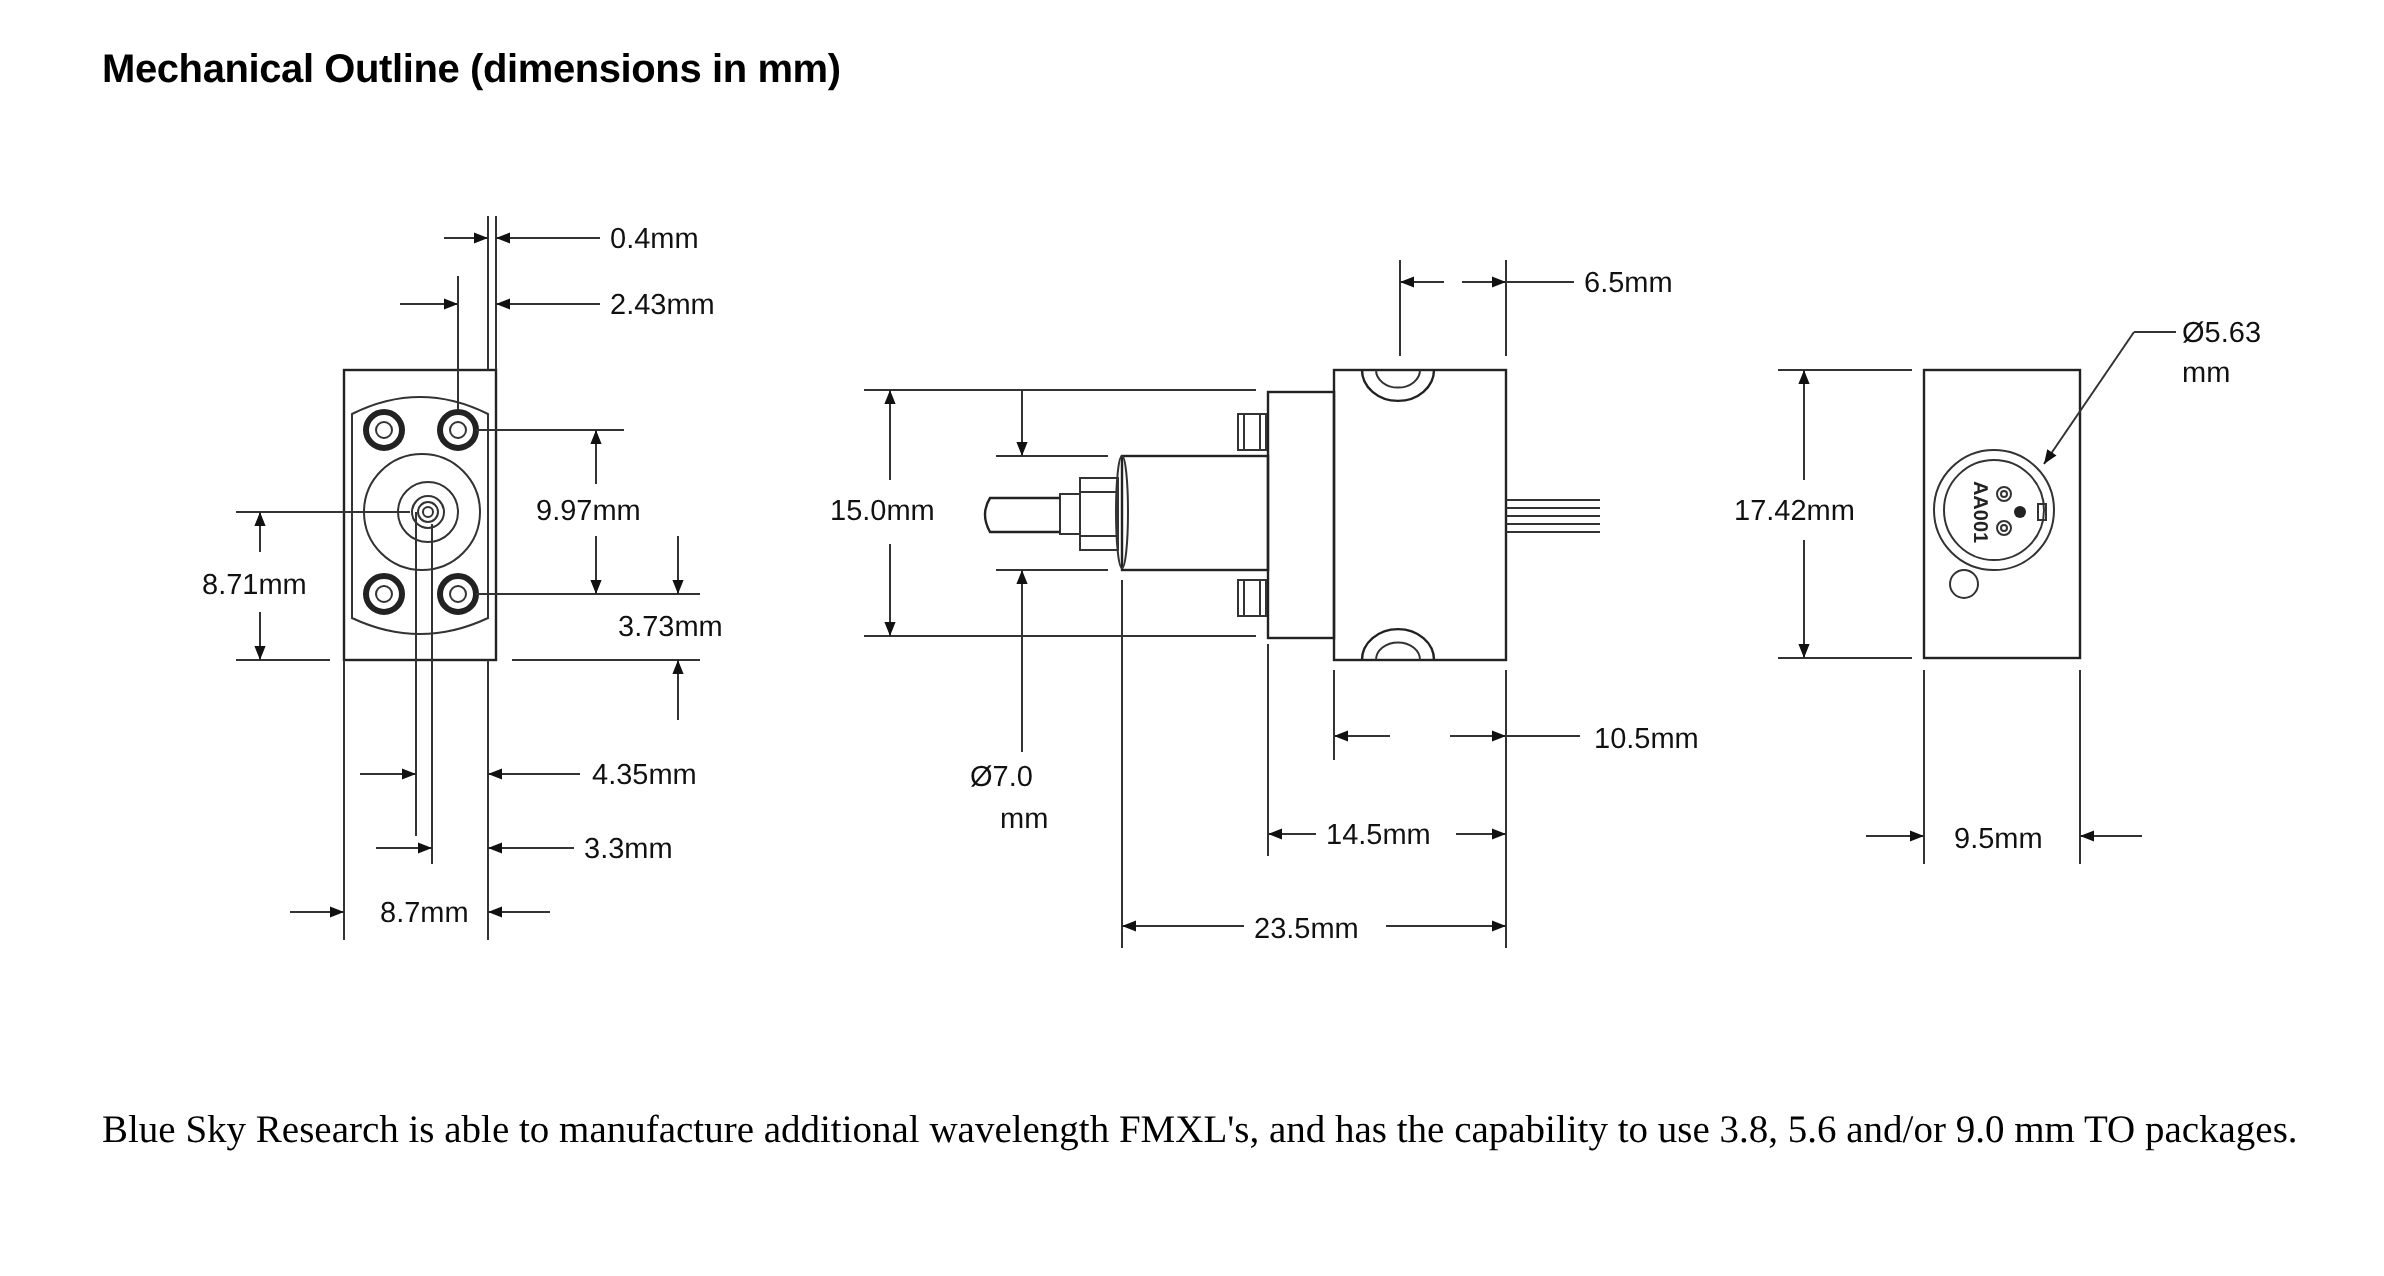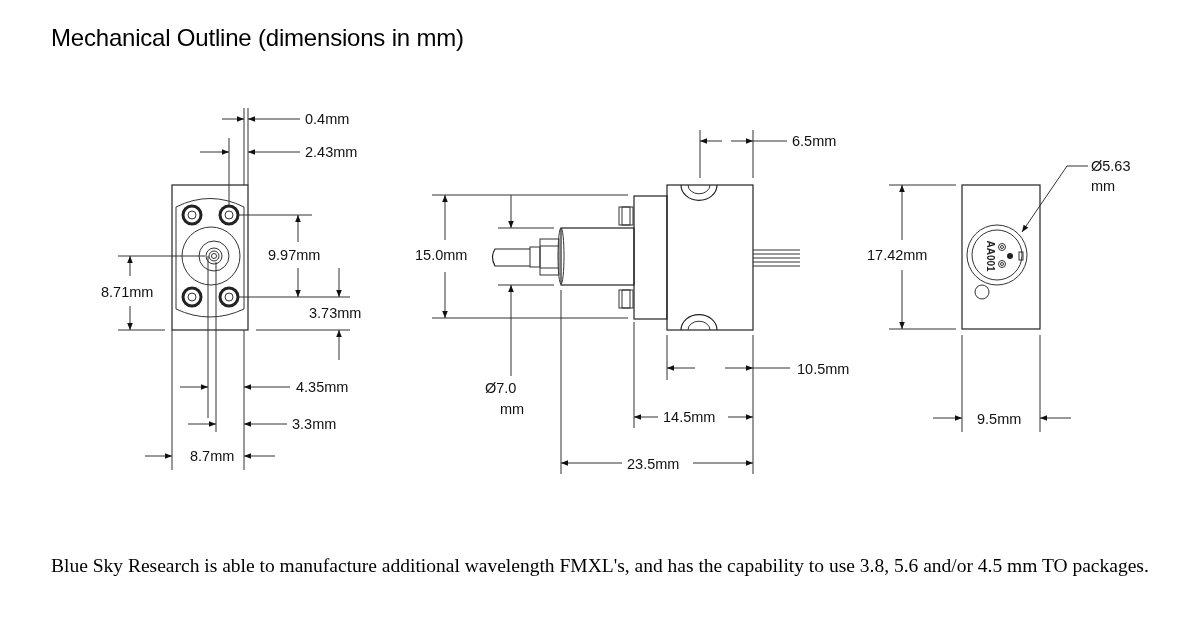--- a/index.html
+++ b/index.html
@@ -1,17 +1,17 @@
 <!DOCTYPE html>
 <html><head>
 <meta charset="utf-8">
 <style>
   html,body{margin:0;padding:0;background:#fff;}
   body{width:1192px;height:638px;position:relative;overflow:hidden;font-family:"Liberation Sans",sans-serif;color:#000;}
-  .title{position:absolute;left:51px;top:24px;font-size:24px;font-weight:normal;letter-spacing:-0.2px;}
+  .title{position:absolute;left:51px;top:24px;font-size:20px;font-weight:bold;letter-spacing:-0.2px;}
   svg{position:absolute;left:0;top:0;}
   .dim{font-family:"Liberation Sans",sans-serif;font-size:14.5px;fill:#111;}
   .ln{stroke:#222;stroke-width:1.2;fill:none;}
   .thin{stroke:#333;stroke-width:1;fill:none;}
   .para{position:absolute;left:51px;top:553px;width:1100px;font-family:"Liberation Serif",serif;font-size:19.5px;line-height:25px;color:#000;}
 </style>
 </head>
 <body>
 
 <div class="title">Mechanical Outline (dimensions in mm)</div>
@@ -190,13 +190,13 @@
     <text x="867" y="260" class="dim">17.42mm</text>
 
     <line x1="962" y1="335" x2="962" y2="432" class="thin"></line>
     <line x1="1040" y1="335" x2="1040" y2="432" class="thin"></line>
     <line x1="933" y1="418" x2="962" y2="418" class="thin" marker-end="url(#ar)"></line>
     <line x1="1071" y1="418" x2="1040" y2="418" class="thin" marker-end="url(#ar)"></line>
     <text x="977" y="424" class="dim">9.5mm</text>
   </g>
 </svg>
 
-<div class="para">Blue Sky Research is able to manufacture additional wavelength FMXL's, and has the capability to use 3.8, 5.6 and/or 4.5 mm TO packages.</div>
+<div class="para">Blue Sky Research is able to manufacture additional wavelength FMXL's, and has the capability to use 3.8, 5.6 and/or 9.0 mm TO packages.</div>
 
 </body></html>

